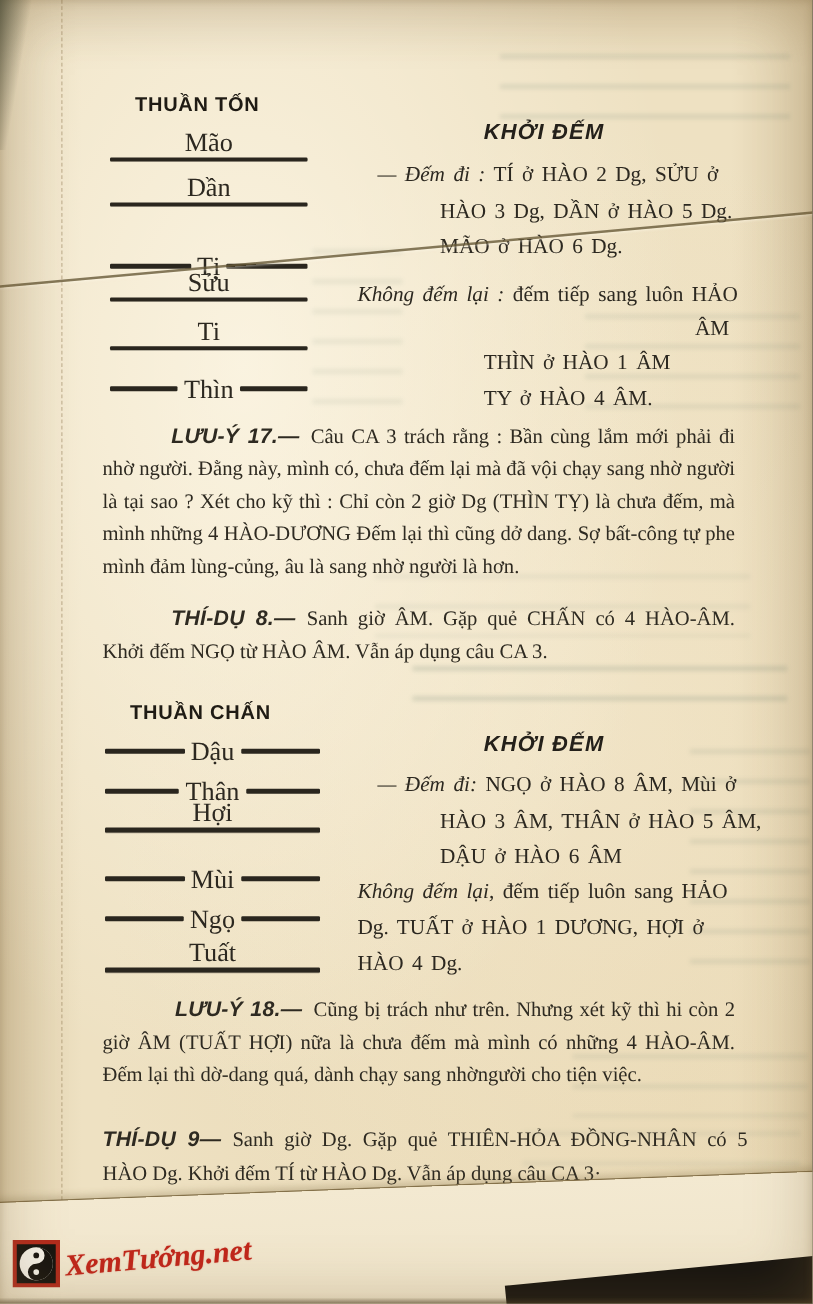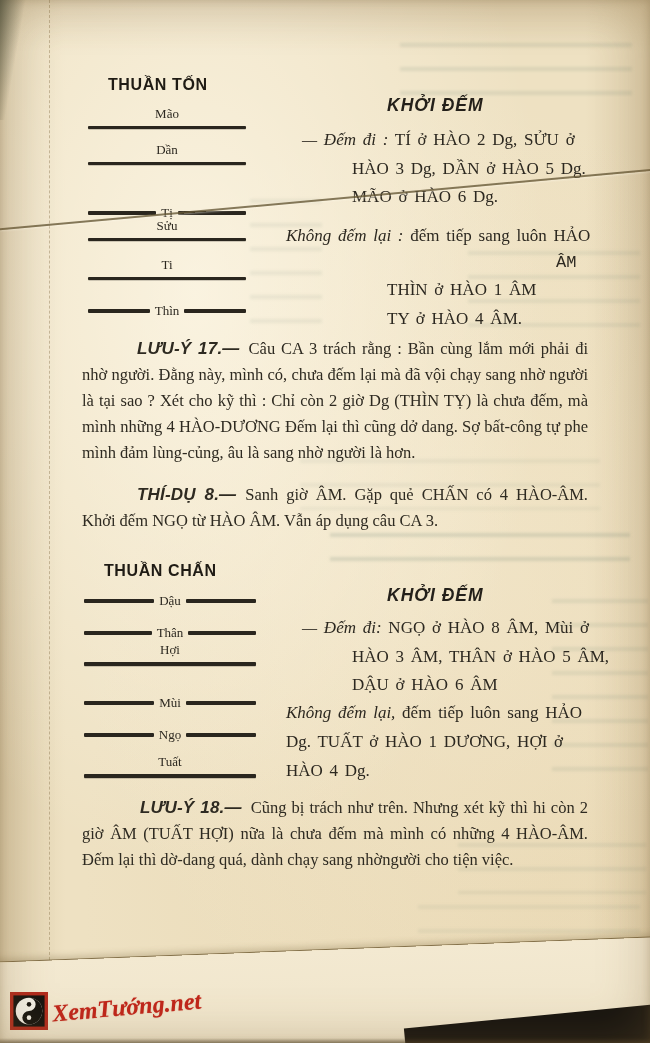--- a/index.html
+++ b/index.html
@@ -40,21 +40,21 @@
 
   
   .sec-title{position:absolute; z-index:10; font-family:"Liberation Sans", sans-serif;
     font-weight:700; font-size:16px; letter-spacing:0.6px; color:#1f1b14;}
   .kd-title{position:absolute; z-index:10; font-family:"Liberation Sans", sans-serif;
     font-weight:700; font-style:italic; font-size:17.5px; letter-spacing:1px; color:#24201a;}
 
   
   .hex{position:absolute; z-index:10;}
   .hex .row{position:absolute; left:0; width:100%;}
-  .hex .lbl{display:block; text-align:center; font-size:13px; line-height:20px; color:#2c2820;}
+  .hex .lbl{display:block; text-align:center; font-size:21px; line-height:20px; color:#2c2820;}
   .hex .ln{height:3.2px; background:#2a261e; border-radius:1px; margin-top:2px;
     box-shadow:0 0.5px 0 rgba(42,38,30,0.4);}
   .hex .row-broken{display:flex; align-items:center; height:22px;}
   .hex .row-broken .dash{flex:1 1 auto; height:3.2px; background:#2a261e; border-radius:1px;}
   .hex .row-broken .lbl{flex:0 0 auto; margin:0 5px; line-height:22px;}
 
   
   .kd-block{position:absolute; z-index:10; font-size:17px; line-height:28.5px; color:#2c2820;}
   .kd-block .ln-text{white-space:nowrap; word-spacing:2.5px;}
   .kd-block .cont{margin-left:50px;}
@@ -134,21 +134,21 @@
     <div class="ln-text cont">HÀO 3 Dg,  DẦN ở HÀO 5 Dg.</div>
     <div class="ln-text cont">MÃO ở HÀO 6 Dg.</div>
   </div>
 
   <div class="kd-block" style="left:286px; top:222px;">
     <div class="ln-text">
       <span class="it">Không đếm lại :</span>
       <span>đếm tiếp sang luôn HẢO</span>
     </div>
   </div>
-  <div class="kd-block" style="left:556px; top:249px;font-family:Liberation Mono, monospace;">ÂM</div>
+  <div class="kd-block" style="left:556px; top:249px;">ÂM</div>
 
   <div class="kd-block" style="left:387px; top:276px;">
     <div class="ln-text">THÌN ở HÀO 1 ÂM</div>
     <div class="ln-text">TY ở HÀO 4 ÂM.</div>
   </div>
 
   <div class="para indent" style="top:336px;">
     <span class="plabel">LƯU-Ý 17.—</span><span>Câu CA 3 trách rằng : Bần cùng lắm mới phải đi nhờ người. Đằng này, mình có, chưa đếm lại mà đã vội chạy sang nhờ người là tại sao ? Xét cho kỹ thì : Chỉ còn 2 giờ Dg (THÌN TỴ) là chưa đếm, mà mình những 4 HÀO-DƯƠNG Đếm lại thì cũng dở dang. Sợ bất-công tự phe mình đảm lùng-củng, âu là sang nhờ người là hơn.</span>
   </div>
 
@@ -206,20 +206,23 @@
       <span>đếm tiếp luôn sang HẢO</span>
     </div>
     <div class="ln-text">Dg. TUẤT ở HÀO 1 DƯƠNG, HỢI ở</div>
     <div class="ln-text">HÀO 4 Dg.</div>
   </div>
 
   <div class="para" style="top:795px;">
     <span style="display:inline-block; width:58px;"></span><span class="plabel">LƯU-Ý 18.—</span><span>Cũng bị trách như trên. Nhưng xét kỹ thì hi còn 2 giờ ÂM (TUẤT HỢI) nữa là chưa đếm mà mình có những 4 HÀO-ÂM. Đếm lại thì dờ-dang quá, dành chạy sang nhờngười cho tiện việc.</span>
   </div>
 
+  <div class="para" style="top:898px; width:516px; line-height:27px;">
+    <span class="plabel">THÍ-DỤ 9—</span><span>Sanh giờ Dg. Gặp quẻ THIÊN-HỎA ĐỒNG-NHÂN có 5 HÀO Dg. Khởi đếm TÍ từ HÀO Dg. Vẫn áp dụng câu CA 3·</span>
+  </div>
 
   <div id="flap"></div>
 
   <div id="pagenum">76</div>
 
   <div id="watermark">
     <svg id="wm-icon" viewBox="0 0 100 100">
       <rect x="0" y="0" width="100" height="100" fill="#b22b1c"></rect>
       <rect x="9" y="9" width="82" height="82" fill="#17140f"></rect>
       <circle cx="50" cy="50" r="35" fill="#f4f0e6"></circle>

